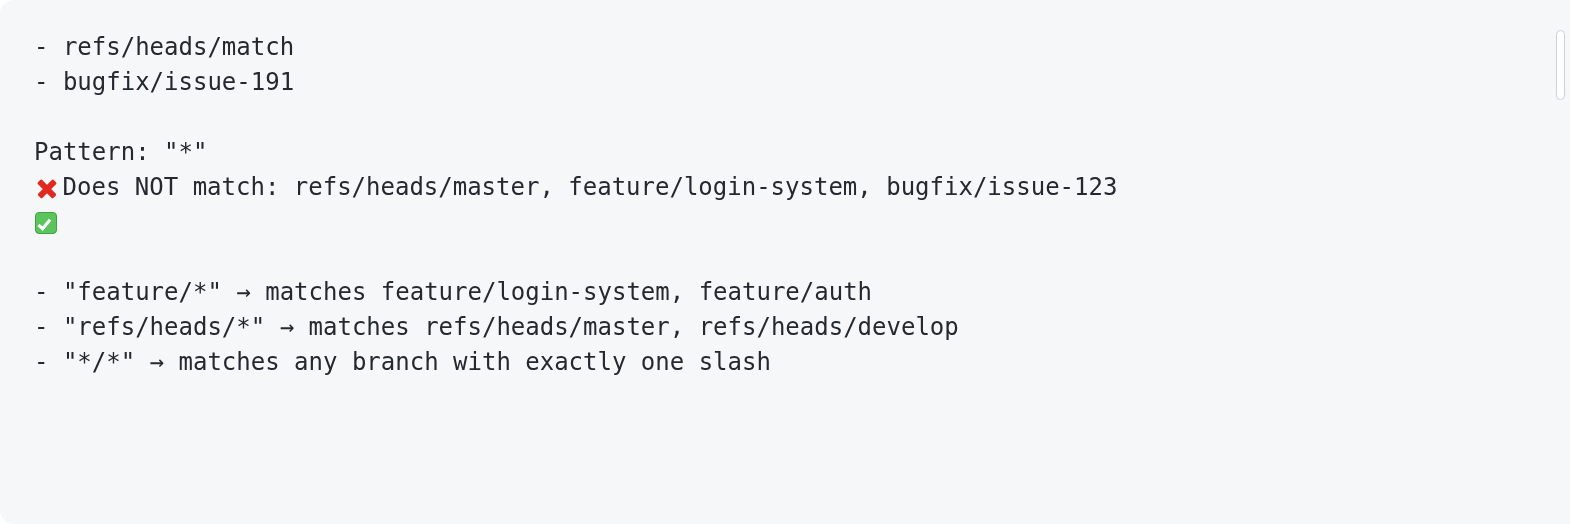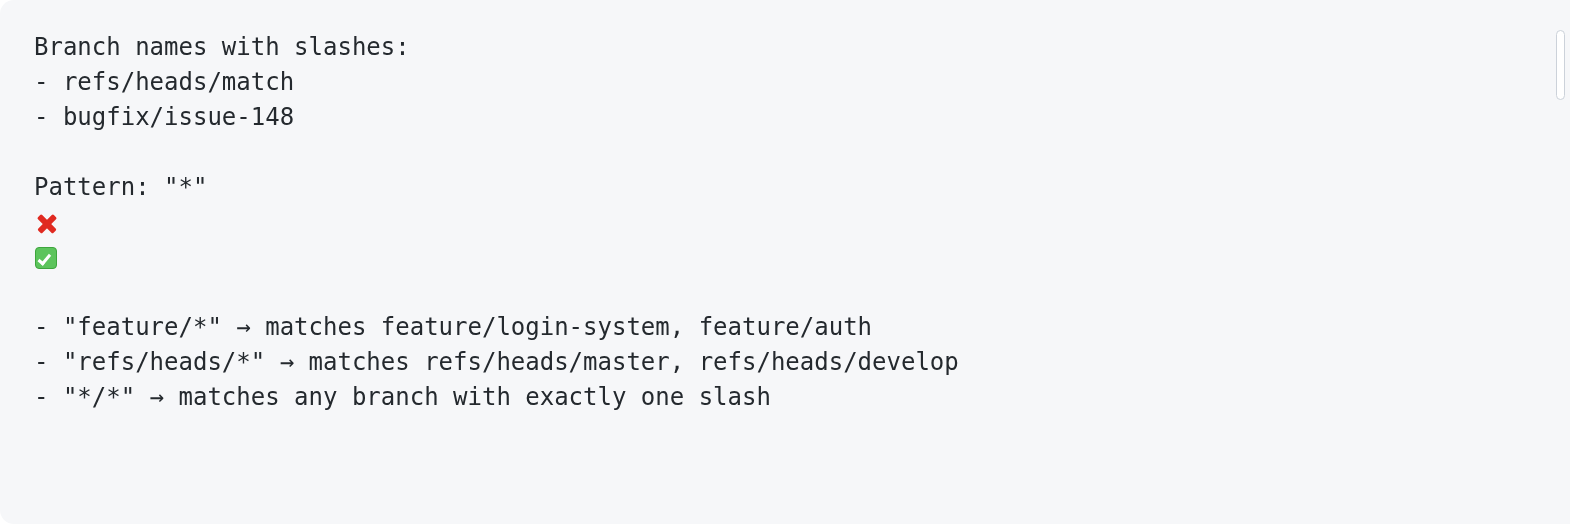--- a/index.html
+++ b/index.html
@@ -123,26 +123,25 @@
     border-radius: 6px;
     box-sizing: border-box;
   }
 </style>
 </head>
 <body>
 
 <div id="output-card">
 
   <div id="output-text">
-      <div class="line"><span class="line-text">Branch names with slashes:</span></div>
       <div class="line"><span class="line-text">- refs/heads/match</span></div>
-      <div class="line"><span class="line-text">- bugfix/issue-148</span></div>
+      <div class="line"><span class="line-text">- bugfix/issue-191</span></div>
       <div class="line blank"></div>
       <div class="line"><span class="line-text">Pattern: "*"</span></div>
-      <div class="line"><span class="glyph cross"></span></div>
+      <div class="line"><span class="glyph cross"></span><span class="line-text">Does NOT match: refs/heads/master, feature/login-system, bugfix/issue-123</span></div>
       <div class="line"><span class="glyph check"><span class="box"></span><span class="tick"></span></span></div>
       <div class="line blank"></div>
       <div class="line"><span class="line-text">- "feature/*" → matches feature/login-system, feature/auth</span></div>
       <div class="line"><span class="line-text">- "refs/heads/*" → matches refs/heads/master, refs/heads/develop</span></div>
       <div class="line"><span class="line-text">- "*/*" → matches any branch with exactly one slash</span></div>
     </div>
 
   <div id="scrollbar-track">
     <div id="scrollbar-thumb"></div>
   </div>

